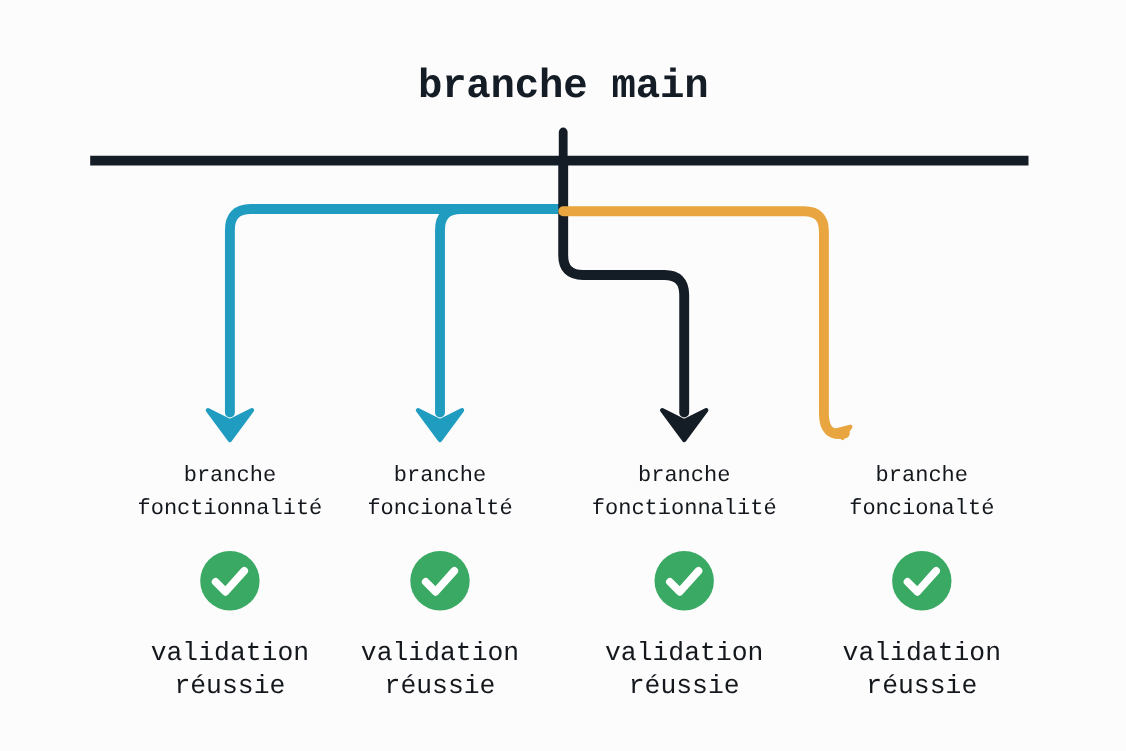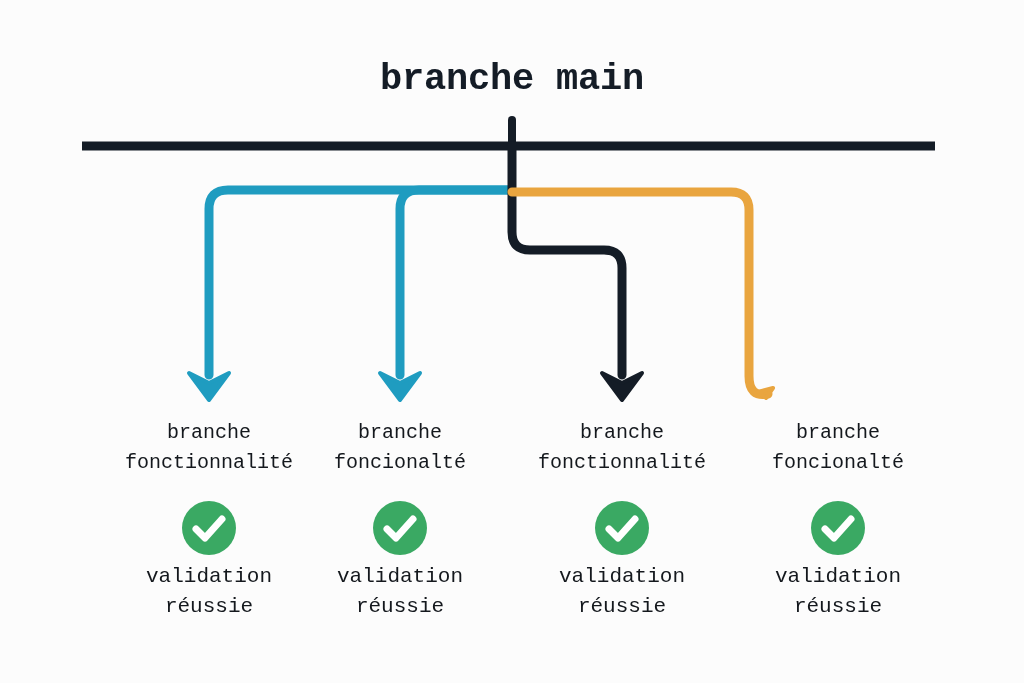--- a/index.html
+++ b/index.html
@@ -52,22 +52,22 @@
   }
   .badge-wrap {
     margin-top: 22px;
     height: 58px;
   }
   .check-badge {
     display: inline-block;
     vertical-align: top;
   }
   .status-label {
-    margin-top: 4px;
-    font-size: 21px;
+    margin-top: 22px;
+    font-size: 24px;
     line-height: 30px;
     color: #14181d;
     white-space: nowrap;
   }
 </style>
 </head>
 <body>
 
 <div id="stage">
 

